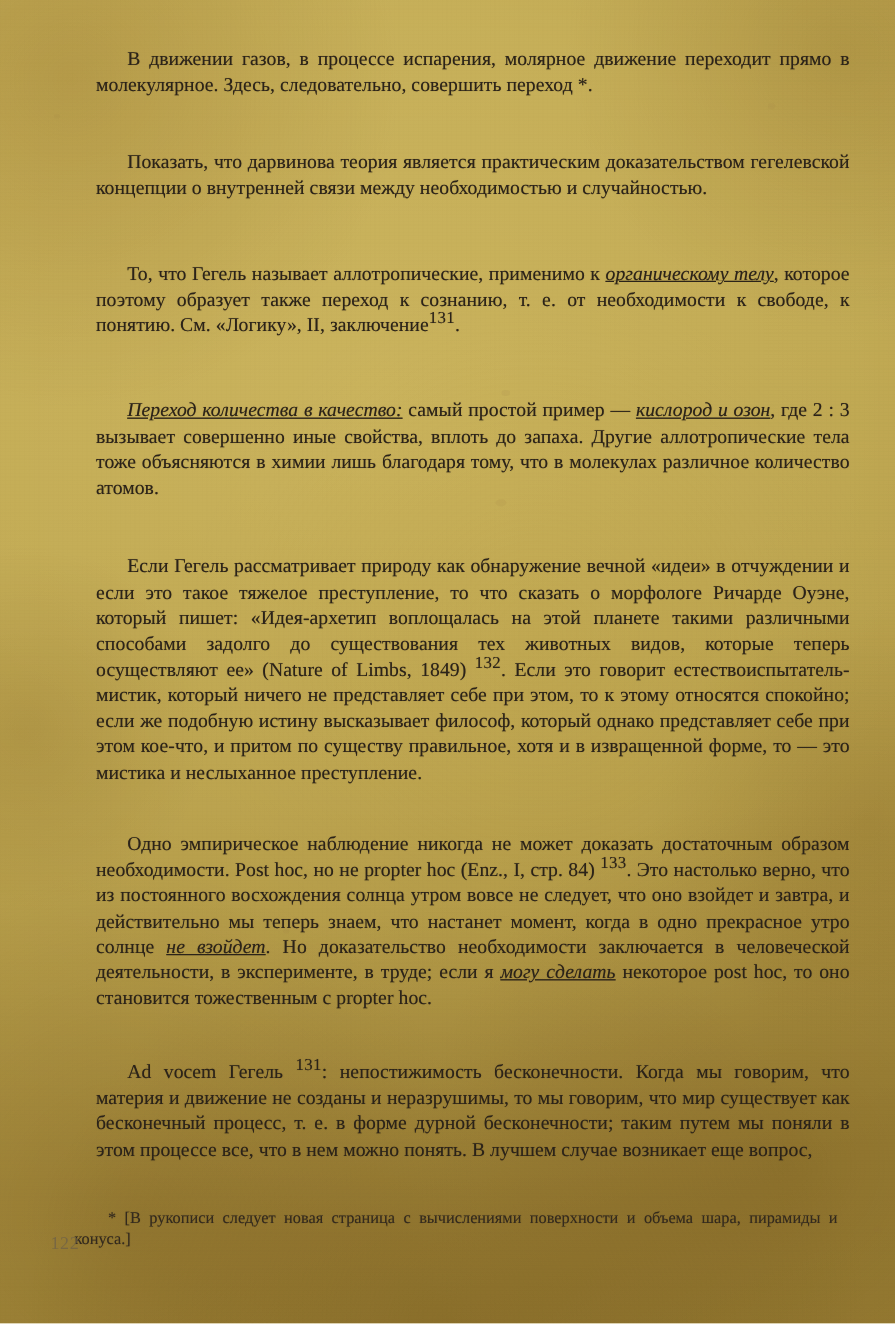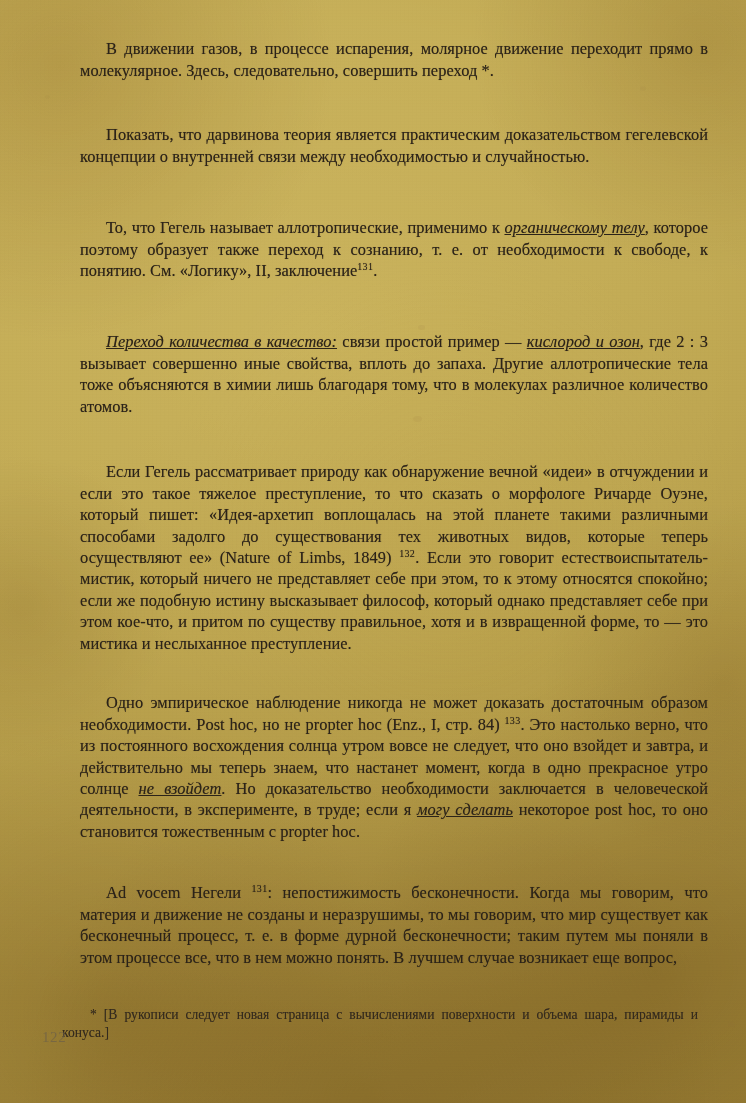--- a/index.html
+++ b/index.html
@@ -63,21 +63,21 @@
     letter-spacing: 0.05px;
     color: #2b2319;
     text-shadow: 0 0 0.7px rgba(60,46,26,0.55);
     margin-left: 18px;
   }
   em, .it {
     font-style: italic;
     text-decoration: underline;
   }
   sup.ref {
-    font-size: 10px;
+    font-size: 14px;
     vertical-align: super;
     line-height: 0;
     letter-spacing: 0.3px;
   }
   #footnote {
     position: absolute;
     left: 62px;
     width: 636px;
     top: 992px;
     font-size: 13.6px;
@@ -126,33 +126,33 @@
 
     <p class="para" style="top:108px;">
       <span>Показать, что дарвинова теория является практическим доказательством гегелевской концепции о внутренней связи между необходимостью и случайностью.</span>
     </p>
 
     <p class="para" style="top:201px;">
       <span>То, что Гегель называет аллотропические, применимо к </span><em class="it">органическому телу</em><span>, которое поэтому образует также переход к сознанию, т. е. от необходимости к свободе, к понятию. См. «Логику», II, заключение</span><sup class="ref">131</sup><span>.</span>
     </p>
 
     <p class="para" style="top:315px;">
-      <em class="it">Переход количества в качество:</em><span> связи простой пример — </span><em class="it">кислород и озон</em><span>, где 2 : 3 вызывает совершенно иные свойства, вплоть до запаха. Другие аллотропические тела тоже объясняются в химии лишь благодаря тому, что в молекулах различное количество атомов.</span>
+      <em class="it">Переход количества в качество:</em><span> самый простой пример — </span><em class="it">кислород и озон</em><span>, где 2 : 3 вызывает совершенно иные свойства, вплоть до запаха. Другие аллотропические тела тоже объясняются в химии лишь благодаря тому, что в молекулах различное количество атомов.</span>
     </p>
 
     <p class="para" style="top:445px;">
       <span>Если Гегель рассматривает природу как обнаружение вечной «идеи» в отчуждении и если это такое тяжелое преступление, то что сказать о морфологе Ричарде Оуэне, который пишет: «Идея-архетип воплощалась на этой планете такими различными способами задолго до существования тех животных видов, которые теперь осуществляют ее» (Nature of Limbs, 1849)</span>&nbsp;<sup class="ref">132</sup><span>. Если это говорит естествоиспытатель-мистик, который ничего не представляет себе при этом, то к этому относятся спокойно; если же подобную истину высказывает философ, который однако представляет себе при этом кое-что, и притом по существу правильное, хотя и в извращенной форме, то — это мистика и неслыханное преступление.</span>
     </p>
 
     <p class="para" style="top:676px;">
       <span>Одно эмпирическое наблюдение никогда не может доказать достаточным образом необходимости. Post hoc, но не propter hoc (Enz., I, стр. 84)</span>&nbsp;<sup class="ref">133</sup><span>. Это настолько верно, что из постоянного восхождения солнца утром вовсе не следует, что оно взойдет и завтра, и действительно мы теперь знаем, что настанет момент, когда в одно прекрасное утро солнце </span><em class="it">не взойдет</em><span>. Но доказательство необходимости заключается в человеческой деятельности, в эксперименте, в труде; если я </span><em class="it">могу сделать</em><span> некоторое post hoc, то оно становится тожественным с propter hoc.</span>
     </p>
 
     <p class="para" style="top:866px;">
-      <span>Ad vocem Негели</span>&nbsp;<sup class="ref">131</sup><span>: непостижимость бесконечности. Когда мы говорим, что материя и движение не созданы и неразрушимы, то мы говорим, что мир существует как бесконечный процесс, т. е. в форме дурной бесконечности; таким путем мы поняли в этом процессе все, что в нем можно понять. В лучшем случае возникает еще вопрос,</span>
+      <span>Ad vocem Гегель</span>&nbsp;<sup class="ref">131</sup><span>: непостижимость бесконечности. Когда мы говорим, что материя и движение не созданы и неразрушимы, то мы говорим, что мир существует как бесконечный процесс, т. е. в форме дурной бесконечности; таким путем мы поняли в этом процессе все, что в нем можно понять. В лучшем случае возникает еще вопрос,</span>
     </p>
 
     <p id="footnote">
       <span class="fn-mark">*</span>&nbsp;<span>[В рукописи следует новая страница с вычислениями поверхности и объема шара, пирамиды и конуса.]</span>
     </p>
 
     <div id="page-number">122</div>
 
   </div>
 </div>

